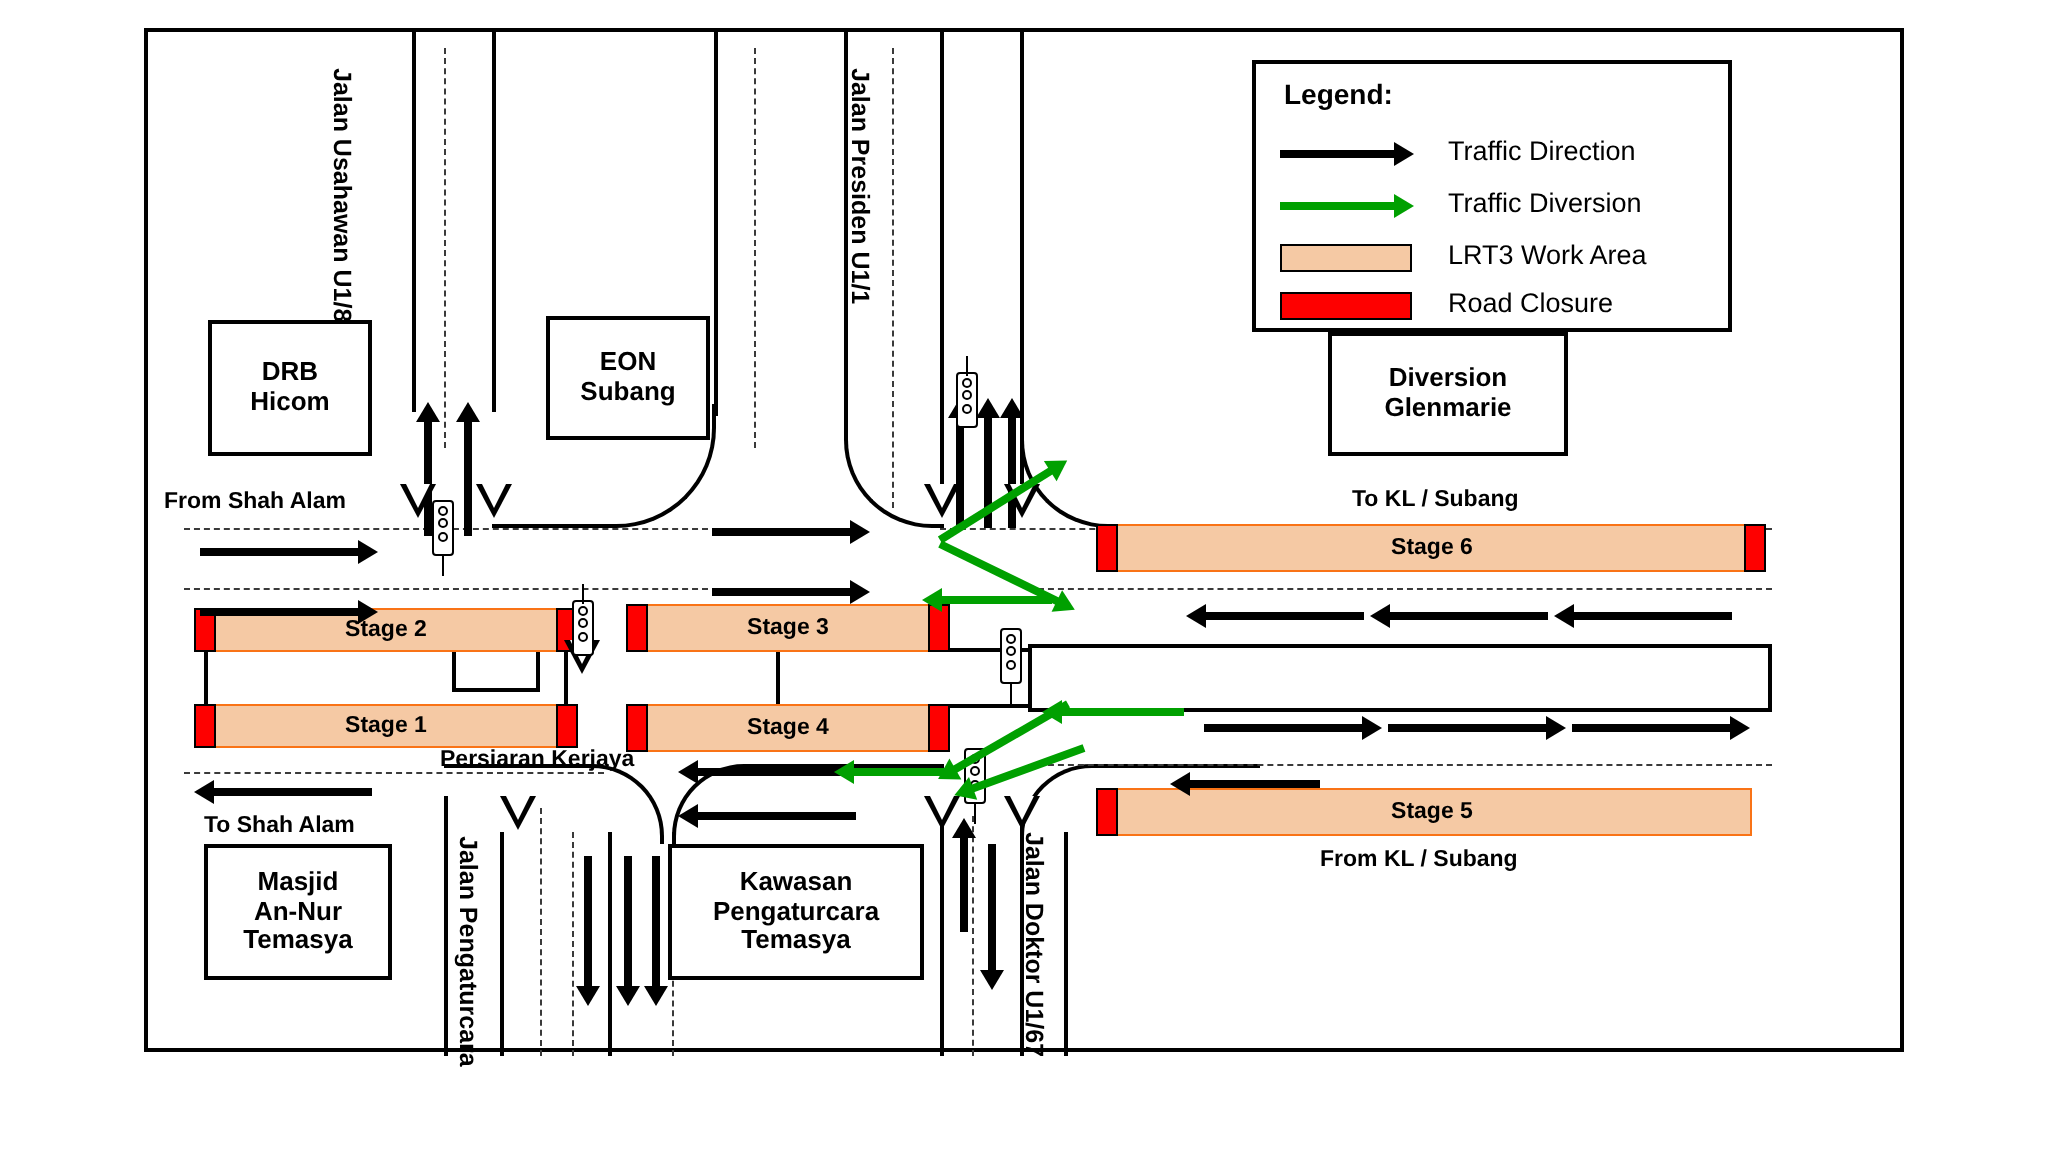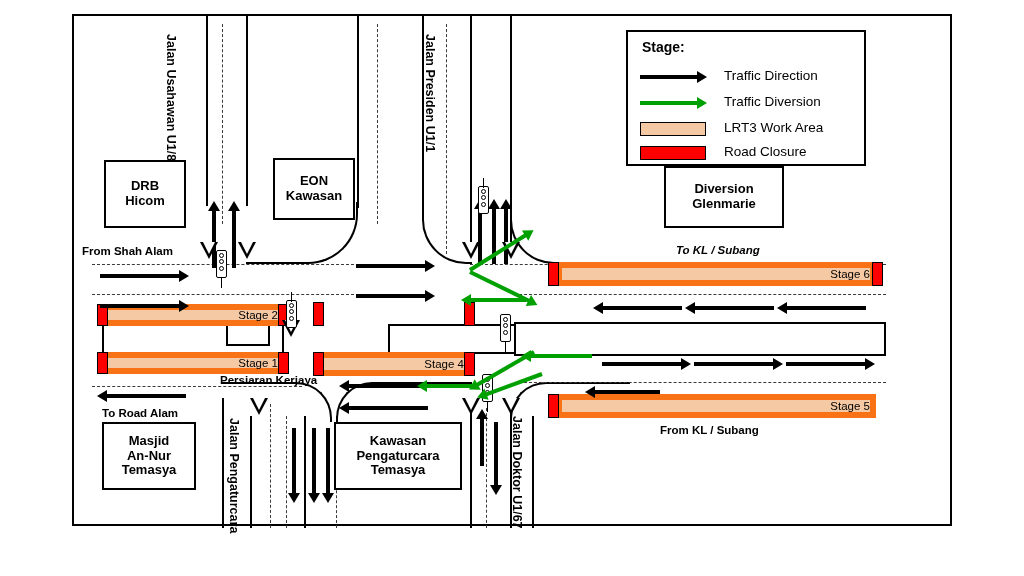--- a/index.html
+++ b/index.html
@@ -41,27 +41,27 @@
     font-weight: bold;
     font-size: 13px;
     line-height: 1.15;
     white-space: pre-line;
   }
 
   
   .stage {
     position: absolute;
     background: #f5c9a4;
-    border: 6px solid #f97316;
+    border: 1px solid #f97316;
     box-sizing: border-box;
     display: flex;
     align-items: center;
-    justify-content: flex-end;
+    justify-content: center;
     font-size: 11.5px;
-    font-weight: normal;
+    font-weight: bold;
     color: #000;
   }
   
   .closure {
     position: absolute;
     background: #fe0000;
     border: 1px solid #000;
     box-sizing: border-box;
   }
 
@@ -315,20 +315,23 @@
     </div>
     <div class="closure" style="left:23px; top:288px; width:11px; height:22px;"></div>
     <div class="closure" style="left:204px; top:288px; width:11px; height:22px;"></div>
 
     <div class="stage" style="left:28px; top:336px; width:182px; height:22px;">
       <span>Stage 1</span>
     </div>
     <div class="closure" style="left:23px; top:336px; width:11px; height:22px;"></div>
     <div class="closure" style="left:204px; top:336px; width:11px; height:22px;"></div>
 
+    <div class="stage" style="left:244px; top:286px; width:152px; height:24px;">
+      <span>Stage 3</span>
+    </div>
     <div class="closure" style="left:239px; top:286px; width:11px; height:24px;"></div>
     <div class="closure" style="left:390px; top:286px; width:11px; height:24px;"></div>
 
     <div class="stage" style="left:244px; top:336px; width:152px; height:24px;">
       <span>Stage 4</span>
     </div>
     <div class="closure" style="left:239px; top:336px; width:11px; height:24px;"></div>
     <div class="closure" style="left:390px; top:336px; width:11px; height:24px;"></div>
 
     <div class="stage" style="left:482px; top:246px; width:320px; height:24px;">
@@ -341,21 +344,21 @@
       <span>Stage 5</span>
     </div>
     <div class="closure" style="left:474px; top:378px; width:11px; height:24px;"></div>
 
     <div class="bldg" style="left:30px; top:144px; width:82px; height:68px;">
       <span>DRB
 Hicom</span>
     </div>
     <div class="bldg" style="left:199px; top:142px; width:82px; height:62px;">
       <span>EON
-Kawasan</span>
+Subang</span>
     </div>
     <div class="bldg" style="left:590px; top:150px; width:120px; height:62px;">
       <span>Diversion
 Glenmarie</span>
     </div>
     <div class="bldg" style="left:28px; top:406px; width:94px; height:68px;">
       <span>Masjid
 An-Nur
 Temasya</span>
     </div>
@@ -365,22 +368,22 @@
 Temasya</span>
     </div>
 
     <div class="street" style="left:104px; top:18px; transform:rotate(90deg);">Jalan Usahawan U1/8</div>
     <div class="street" style="left:363px; top:18px; transform:rotate(90deg);">Jalan Presiden U1/1</div>
     <div class="street" style="left:167px; top:402px; transform:rotate(90deg);">Jalan Pengaturcara</div>
     <div class="street" style="left:450px; top:400px; transform:rotate(90deg);">Jalan Doktor U1/67</div>
     <div class="lbl" style="left:146px; top:358px;">Persiaran Kerjaya</div>
 
     <div class="lbl" style="left:8px; top:229px;">From Shah Alam</div>
-    <div class="lbl" style="left:28px; top:391px;">To Road Alam</div>
-    <div class="lbl" style="left:602px; top:228px;font-style:italic;">To KL / Subang</div>
+    <div class="lbl" style="left:28px; top:391px;">To Shah Alam</div>
+    <div class="lbl" style="left:602px; top:228px;">To KL / Subang</div>
     <div class="lbl" style="left:586px; top:408px;">From KL / Subang</div>
 
     <div class="arrow-h right" style="left:26px; top:258px; width:80px;"></div>
     <div class="arrow-h right" style="left:26px; top:288px; width:80px;"></div>
     <div class="arrow-h right" style="left:282px; top:248px; width:70px;"></div>
     <div class="arrow-h right" style="left:282px; top:278px; width:70px;"></div>
 
     <div class="arrow-h left" style="left:32px; top:378px; width:80px;"></div>
     <div class="arrow-h left" style="left:274px; top:368px; width:80px;"></div>
     <div class="arrow-h left" style="left:274px; top:390px; width:80px;"></div>
@@ -469,21 +472,21 @@
 
     <div class="garrow" style="left:396px; top:252px; width:66px; transform:rotate(-32deg);"></div>
     <div class="garrow" style="left:396px; top:254px; width:66px; transform:rotate(26deg);"></div>
     <div class="garrow" style="left:452px; top:282px; width:56px; transform:rotate(180deg);"></div>
     <div class="garrow" style="left:518px; top:338px; width:62px; transform:rotate(180deg);"></div>
     <div class="garrow" style="left:460px; top:334px; width:66px; transform:rotate(150deg);"></div>
     <div class="garrow" style="left:468px; top:356px; width:60px; transform:rotate(160deg);"></div>
     <div class="garrow" style="left:400px; top:368px; width:48px; transform:rotate(180deg);"></div>
 
     <div id="legend">
-      <div class="title">Stage:</div>
+      <div class="title">Legend:</div>
 
       <div class="lg-row" style="top:34px;">
         <div class="lg-sym">
           <div class="lg-line"></div>
         </div>
         <div class="lg-txt">Traffic Direction</div>
       </div>
 
       <div class="lg-row" style="top:60px;">
         <div class="lg-sym">

